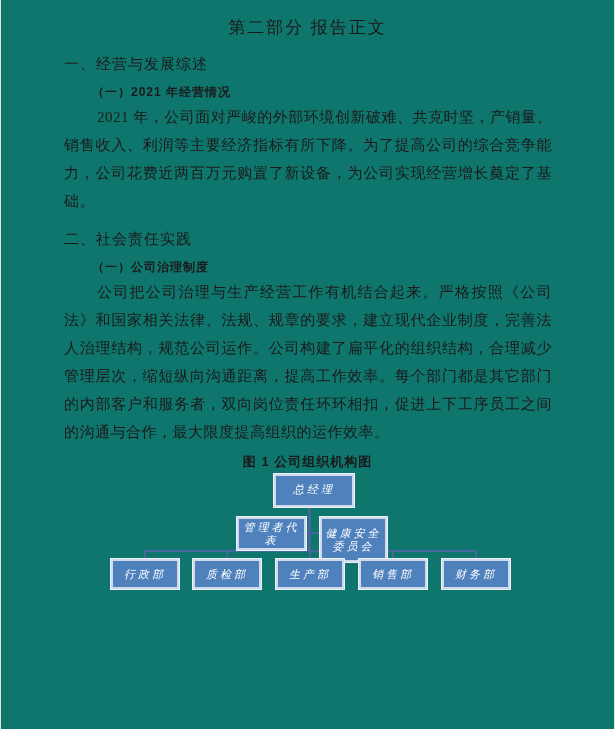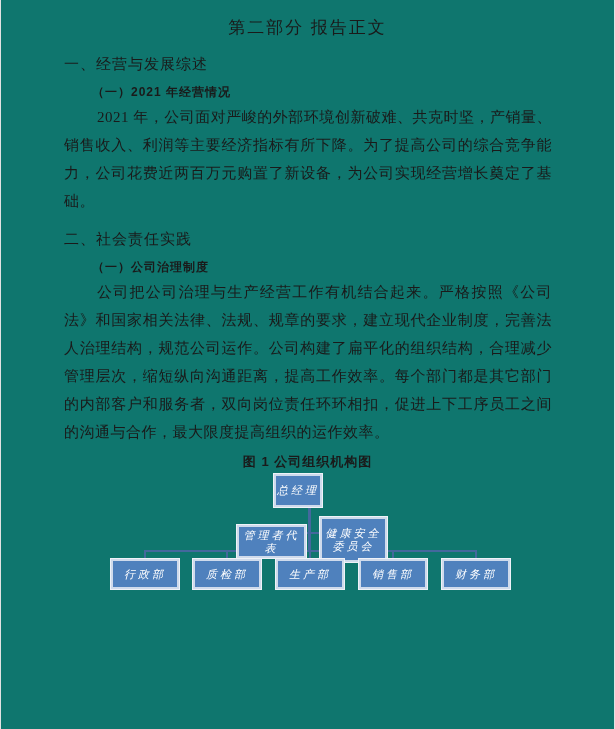--- a/index.html
+++ b/index.html
@@ -83,22 +83,22 @@
     letter-spacing: 3px;
     display: flex;
     align-items: center;
     justify-content: center;
     text-align: center;
   }
   .org-line {
     position: absolute;
     background: #44689d;
   }
-  .box-root   { left: 273px; top: 1px;  width: 48px; height: 33px; }
-  .box-l2a    { left: 236px; top: 52px; width: 69px; height: 33px; }
+  .box-root   { left: 273px; top: 1px;  width: 80px; height: 33px; font-family: Liberation Mono, monospace; }
+  .box-l2a    { left: 236px; top: 44px; width: 69px; height: 33px; }
   .box-l2b    { left: 319px; top: 44px; width: 67px; height: 45px; }
   .box-dept1  { left: 110px; top: 86px; width: 68px; height: 30px; }
   .box-dept2  { left: 192px; top: 86px; width: 68px; height: 30px; }
   .box-dept3  { left: 275px; top: 86px; width: 68px; height: 30px; }
   .box-dept4  { left: 358px; top: 86px; width: 68px; height: 30px; }
   .box-dept5  { left: 441px; top: 86px; width: 68px; height: 30px; }
   .line-trunk { left: 307px; top: 34px; width: 3px;   height: 45px; }
   .line-l2    { left: 303px; top: 59px; width: 18px;  height: 2px;  }
   .line-hbar  { left: 143px; top: 77px; width: 333px; height: 2px;  }
   .stub       { top: 79px; width: 2px; height: 7px; }

